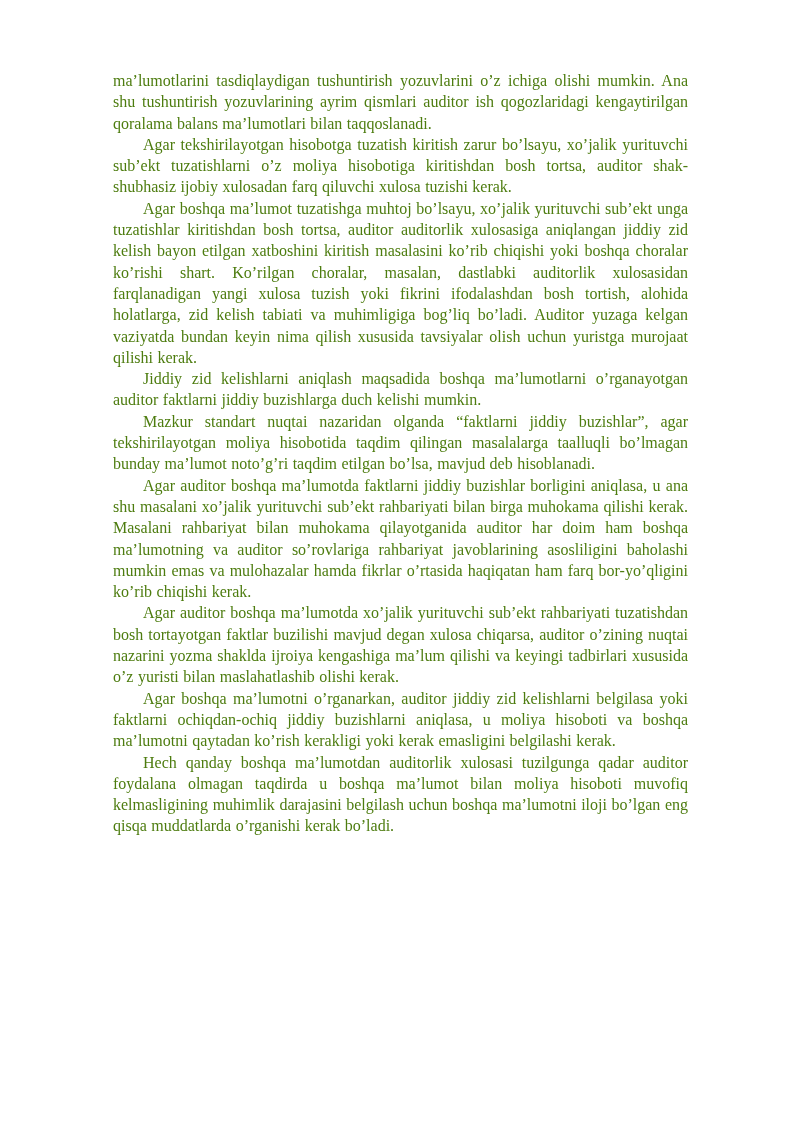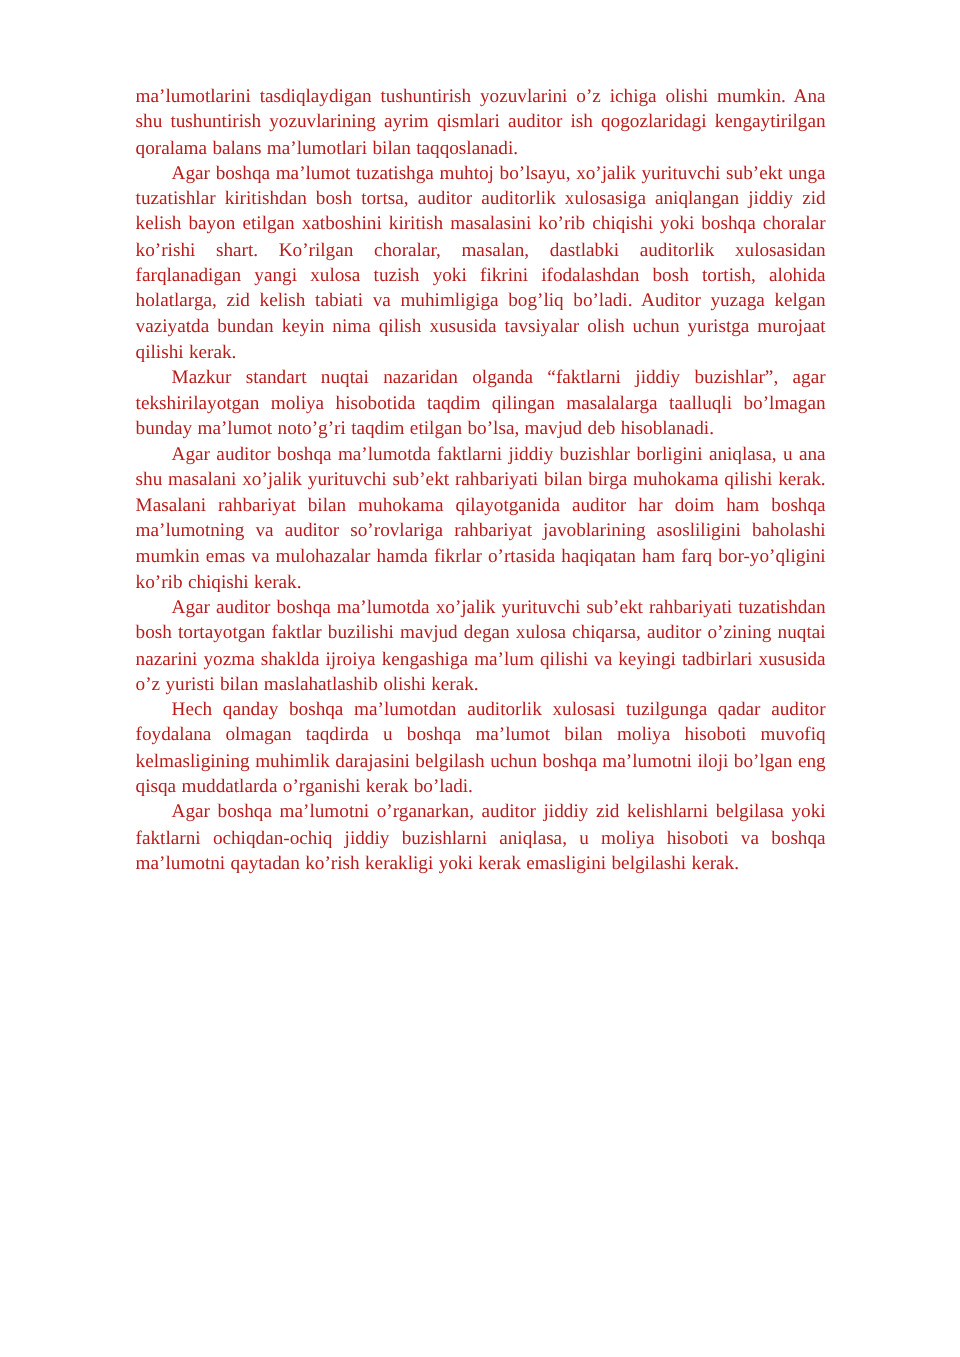--- a/index.html
+++ b/index.html
@@ -12,41 +12,43 @@
     height: 1131px;
     overflow: hidden;
     font-family: "Liberation Serif", "DejaVu Serif", serif;
   }
   .page {
     box-sizing: border-box;
     width: 800px;
     height: 1131px;
     padding: 70px 112px 40px 113px;
     background: #ffffff;
-    color: #b91c1c;
+    color: #4d7c0f;
   }
   .doc-body p {
     margin: 0;
     padding: 0;
     font-size: 16px;
     line-height: 21.3px;
     text-align: justify;
     text-indent: 30px;
     word-spacing: 0.03em;
   }
   .doc-body p.no-indent {
     text-indent: 0;
   }
 </style>
 </head>
 <body>
 
 <div class="page">
   <div class="doc-body">
       <p class="no-indent">ma’lumotlarini tasdiqlaydigan tushuntirish yozuvlarini o’z ichiga olishi mumkin. Ana shu tushuntirish yozuvlarining ayrim qismlari auditor ish qogozlaridagi kengaytirilgan qoralama balans ma’lumotlari bilan taqqoslanadi.</p>
+      <p>Agar tekshirilayotgan hisobotga tuzatish kiritish zarur bo’lsayu, xo’jalik yurituvchi sub’ekt tuzatishlarni o’z moliya hisobotiga kiritishdan bosh tortsa, auditor shak-shubhasiz ijobiy xulosadan farq qiluvchi xulosa tuzishi kerak.</p>
       <p>Agar boshqa ma’lumot tuzatishga muhtoj bo’lsayu, xo’jalik yurituvchi sub’ekt unga tuzatishlar kiritishdan bosh tortsa, auditor auditorlik xulosasiga aniqlangan jiddiy zid kelish bayon etilgan xatboshini kiritish masalasini ko’rib chiqishi yoki boshqa choralar ko’rishi shart. Ko’rilgan choralar, masalan, dastlabki auditorlik xulosasidan farqlanadigan yangi xulosa tuzish yoki fikrini ifodalashdan bosh tortish, alohida holatlarga, zid kelish tabiati va muhimligiga bog’liq bo’ladi. Auditor yuzaga kelgan vaziyatda bundan keyin nima qilish xususida tavsiyalar olish uchun yuristga murojaat qilishi kerak.</p>
+      <p>Jiddiy zid kelishlarni aniqlash maqsadida boshqa ma’lumotlarni o’rganayotgan auditor faktlarni jiddiy buzishlarga duch kelishi mumkin.</p>
       <p>Mazkur standart nuqtai nazaridan olganda “faktlarni jiddiy buzishlar”, agar tekshirilayotgan moliya hisobotida taqdim qilingan masalalarga taalluqli bo’lmagan bunday ma’lumot noto’g’ri taqdim etilgan bo’lsa, mavjud deb hisoblanadi.</p>
       <p>Agar auditor boshqa ma’lumotda faktlarni jiddiy buzishlar borligini aniqlasa, u ana shu masalani xo’jalik yurituvchi sub’ekt rahbariyati bilan birga muhokama qilishi kerak. Masalani rahbariyat bilan muhokama qilayotganida auditor har doim ham boshqa ma’lumotning va auditor so’rovlariga rahbariyat javoblarining asosliligini baholashi mumkin emas va mulohazalar hamda fikrlar o’rtasida haqiqatan ham farq bor-yo’qligini ko’rib chiqishi kerak.</p>
       <p>Agar auditor boshqa ma’lumotda xo’jalik yurituvchi sub’ekt rahbariyati tuzatishdan bosh tortayotgan faktlar buzilishi mavjud degan xulosa chiqarsa, auditor o’zining nuqtai nazarini yozma shaklda ijroiya kengashiga ma’lum qilishi va keyingi tadbirlari xususida o’z yuristi bilan maslahatlashib olishi kerak.</p>
+      <p>Agar boshqa ma’lumotni o’rganarkan, auditor jiddiy zid kelishlarni belgilasa yoki faktlarni ochiqdan-ochiq jiddiy buzishlarni aniqlasa, u moliya hisoboti va boshqa ma’lumotni qaytadan ko’rish kerakligi yoki kerak emasligini belgilashi kerak.</p>
       <p>Hech qanday boshqa ma’lumotdan auditorlik xulosasi tuzilgunga qadar auditor foydalana olmagan taqdirda u boshqa ma’lumot bilan moliya hisoboti muvofiq kelmasligining muhimlik darajasini belgilash uchun boshqa ma’lumotni iloji bo’lgan eng qisqa muddatlarda o’rganishi kerak bo’ladi.</p>
-      <p>Agar boshqa ma’lumotni o’rganarkan, auditor jiddiy zid kelishlarni belgilasa yoki faktlarni ochiqdan-ochiq jiddiy buzishlarni aniqlasa, u moliya hisoboti va boshqa ma’lumotni qaytadan ko’rish kerakligi yoki kerak emasligini belgilashi kerak.</p>
     </div>
 </div>
 
 </body></html>

